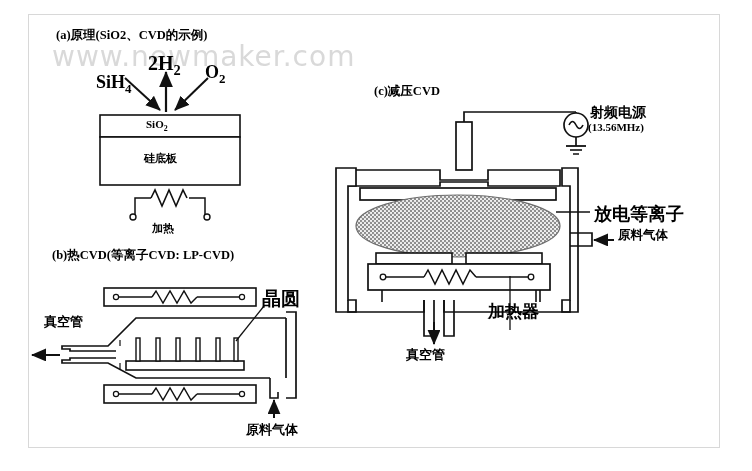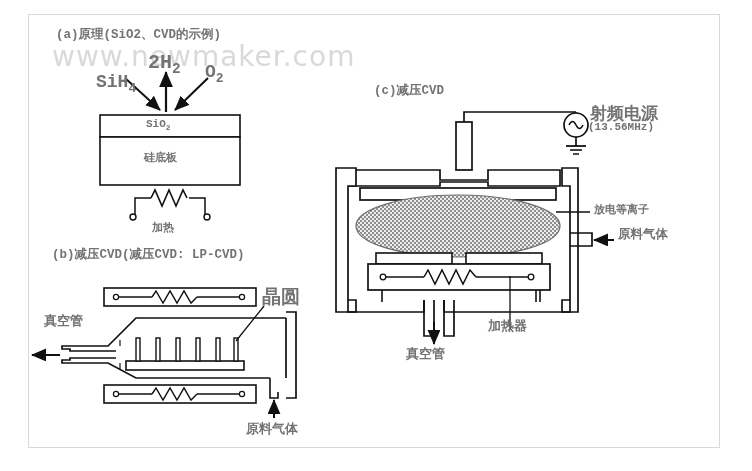--- a/index.html
+++ b/index.html
@@ -26,22 +26,22 @@
   }
   svg#diagram {
     position: absolute;
     left: 0;
     top: 0;
     width: 752px;
     height: 471px;
   }
   .lbl {
     position: absolute;
-    font-family: Liberation Mono, monospace;
-    color: #737373;
+    font-family: Liberation Serif, serif;
+    color: #000000;
     font-weight: bold;
     white-space: nowrap;
     line-height: 1.12;
   }
   .lbl.small { font-size: 11px; }
   .lbl.sec   { font-size: 12.5px; }
   .lbl.chem  { font-size: 18px; font-weight: bold; }
   .lbl.chem-big { font-size: 20px; font-weight: bold; }
   .lbl.box   { font-size: 11px; }
   .watermark {
@@ -191,26 +191,26 @@
   </svg>
 
   <div class="lbl sec" style="left:56px; top:28px;">(a)原理(SiO2、CVD的示例)</div>
   <div class="lbl chem" style="left:96px; top:72px;">SiH<sub>4</sub></div>
   <div class="lbl chem-big" style="left:148px; top:52px;">2H<sub>2</sub></div>
   <div class="lbl chem" style="left:205px; top:62px;">O<sub>2</sub></div>
   <div class="lbl box" style="left:146px; top:118px;">SiO<sub>2</sub></div>
   <div class="lbl box" style="left:144px; top:152px;">硅底板</div>
   <div class="lbl box" style="left:152px; top:222px;">加热</div>
 
-  <div class="lbl sec" style="left:52px; top:248px;">(b)减压CVD(减压CVD: LP-CVD)</div>
+  <div class="lbl sec" style="left:52px; top:248px;">(b)热CVD(等离子CVD: LP-CVD)</div>
   <div class="lbl small" style="left:262px; top:288px; font-size:19px;">晶圆</div>
   <div class="lbl small" style="left:44px; top:315px; font-size:13px;">真空管</div>
   <div class="lbl small" style="left:246px; top:423px; font-size:13px;">原料气体</div>
 
   <div class="lbl sec" style="left:374px; top:84px;">(c)减压CVD</div>
-  <div class="lbl small" style="left:590px; top:105px; font-size:17px;">射频电源</div>
+  <div class="lbl small" style="left:590px; top:105px; font-size:14px;">射频电源</div>
   <div class="lbl small" style="left:588px; top:121px; font-size:11px;">(13.56MHz)</div>
-  <div class="lbl small" style="left:594px; top:204px; font-size:11px;">放电等离子</div>
+  <div class="lbl small" style="left:594px; top:204px; font-size:18px;">放电等离子</div>
   <div class="lbl small" style="left:618px; top:228px; font-size:12.5px;">原料气体</div>
-  <div class="lbl small" style="left:488px; top:320px; font-size:13px;text-align:right;">加热器</div>
+  <div class="lbl small" style="left:488px; top:302px; font-size:17px;text-align:right;">加热器</div>
   <div class="lbl small" style="left:406px; top:348px; font-size:13px;">真空管</div>
 
 </div>
 
 </body></html>

